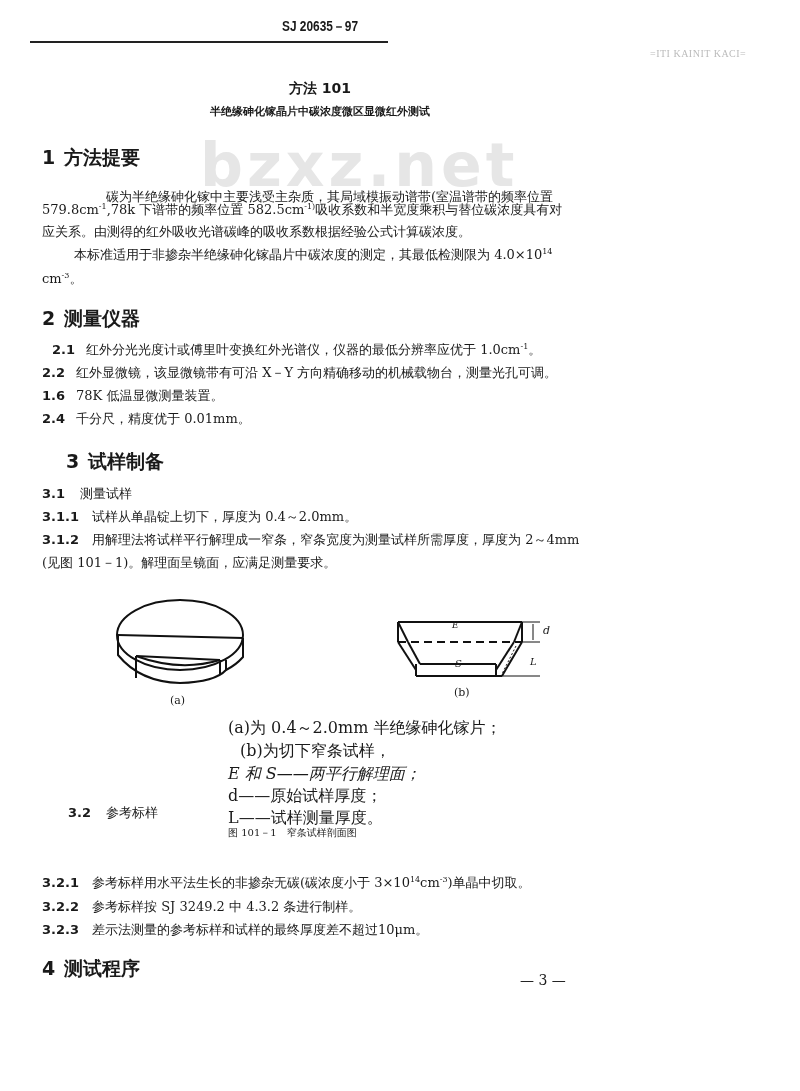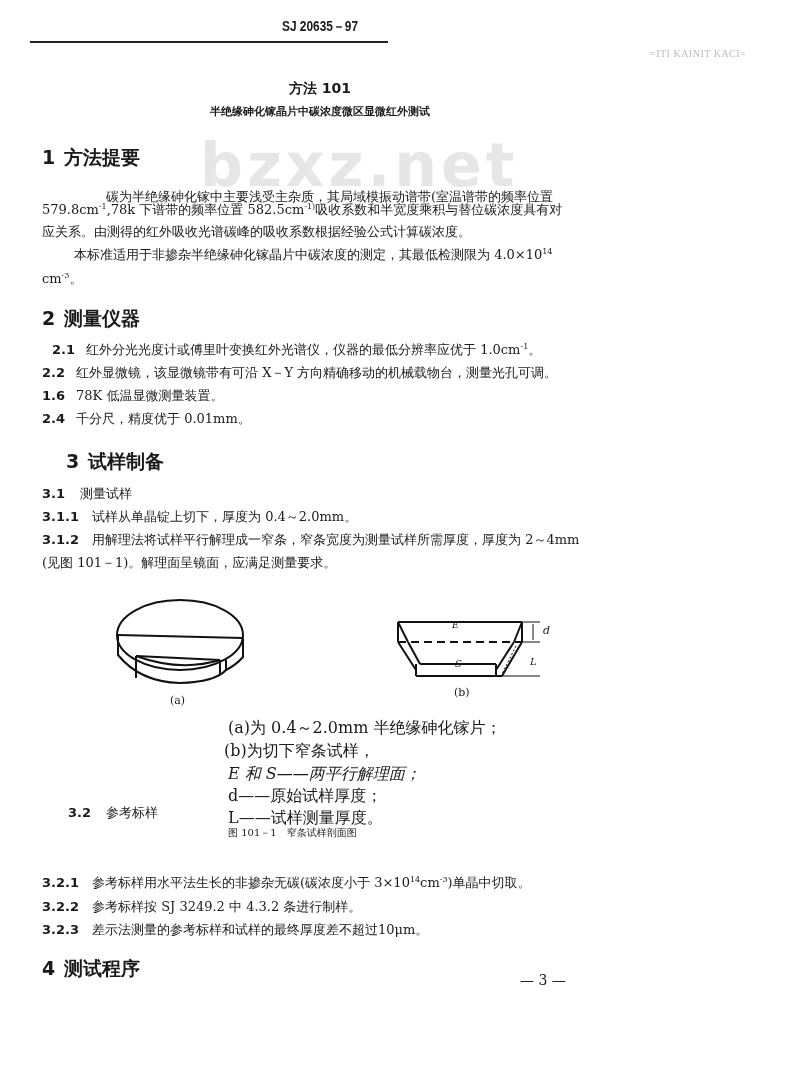--- a/index.html
+++ b/index.html
@@ -125,21 +125,21 @@
   </g>
   <text x="64" y="24" font-size="9" font-family="DejaVu Serif, serif"></text>
 </svg>
 <div class="abs" style="left:452px;top:620px;font-size:9px;font-style:italic;">E</div>
 <div class="abs" style="left:455px;top:658px;font-size:10px;font-style:italic;">S</div>
 <div class="abs" style="left:543px;top:624px;font-size:11px;font-style:italic;">d</div>
 <div class="abs" style="left:530px;top:656px;font-size:10px;font-style:italic;">L</div>
 <div class="abs" style="left:454px;top:686px;font-size:11px;">(b)</div>
 
 <div class="abs fig-caption-line" style="left:228px;top:718px;">(a)为 0.4～2.0mm 半绝缘砷化镓片；</div>
-<div class="abs fig-caption-line" style="left:224px;top:741px;">(b)为切下窄条试样，</div>
+<div class="abs fig-caption-line" style="left:240px;top:741px;">(b)为切下窄条试样，</div>
 <div class="abs fig-caption-line" style="left:228px;top:764px;font-style:italic;">E 和 S——两平行解理面；</div>
 <div class="abs fig-caption-line" style="left:228px;top:786px;">d——原始试样厚度；</div>
 <div class="abs fig-caption-line" style="left:228px;top:808px;">L——试样测量厚度。</div>
 <div class="abs fig-title" style="left:228px;top:826px;">图 101－1　窄条试样剖面图</div>
 
 <div class="abs item" style="left:42px;top:804px;margin-left:26px;">
   <span class="num" style="width:38px;">3.2</span><span>参考标样</span>
 </div>
 <div class="abs item" style="left:42px;top:874px;">
   <span class="num" style="width:50px;">3.2.1</span><span>参考标样用水平法生长的非掺杂无碳(碳浓度小于 3×10</span><sup>14</sup><span>cm</span><sup>-3</sup><span>)单晶中切取。</span>

